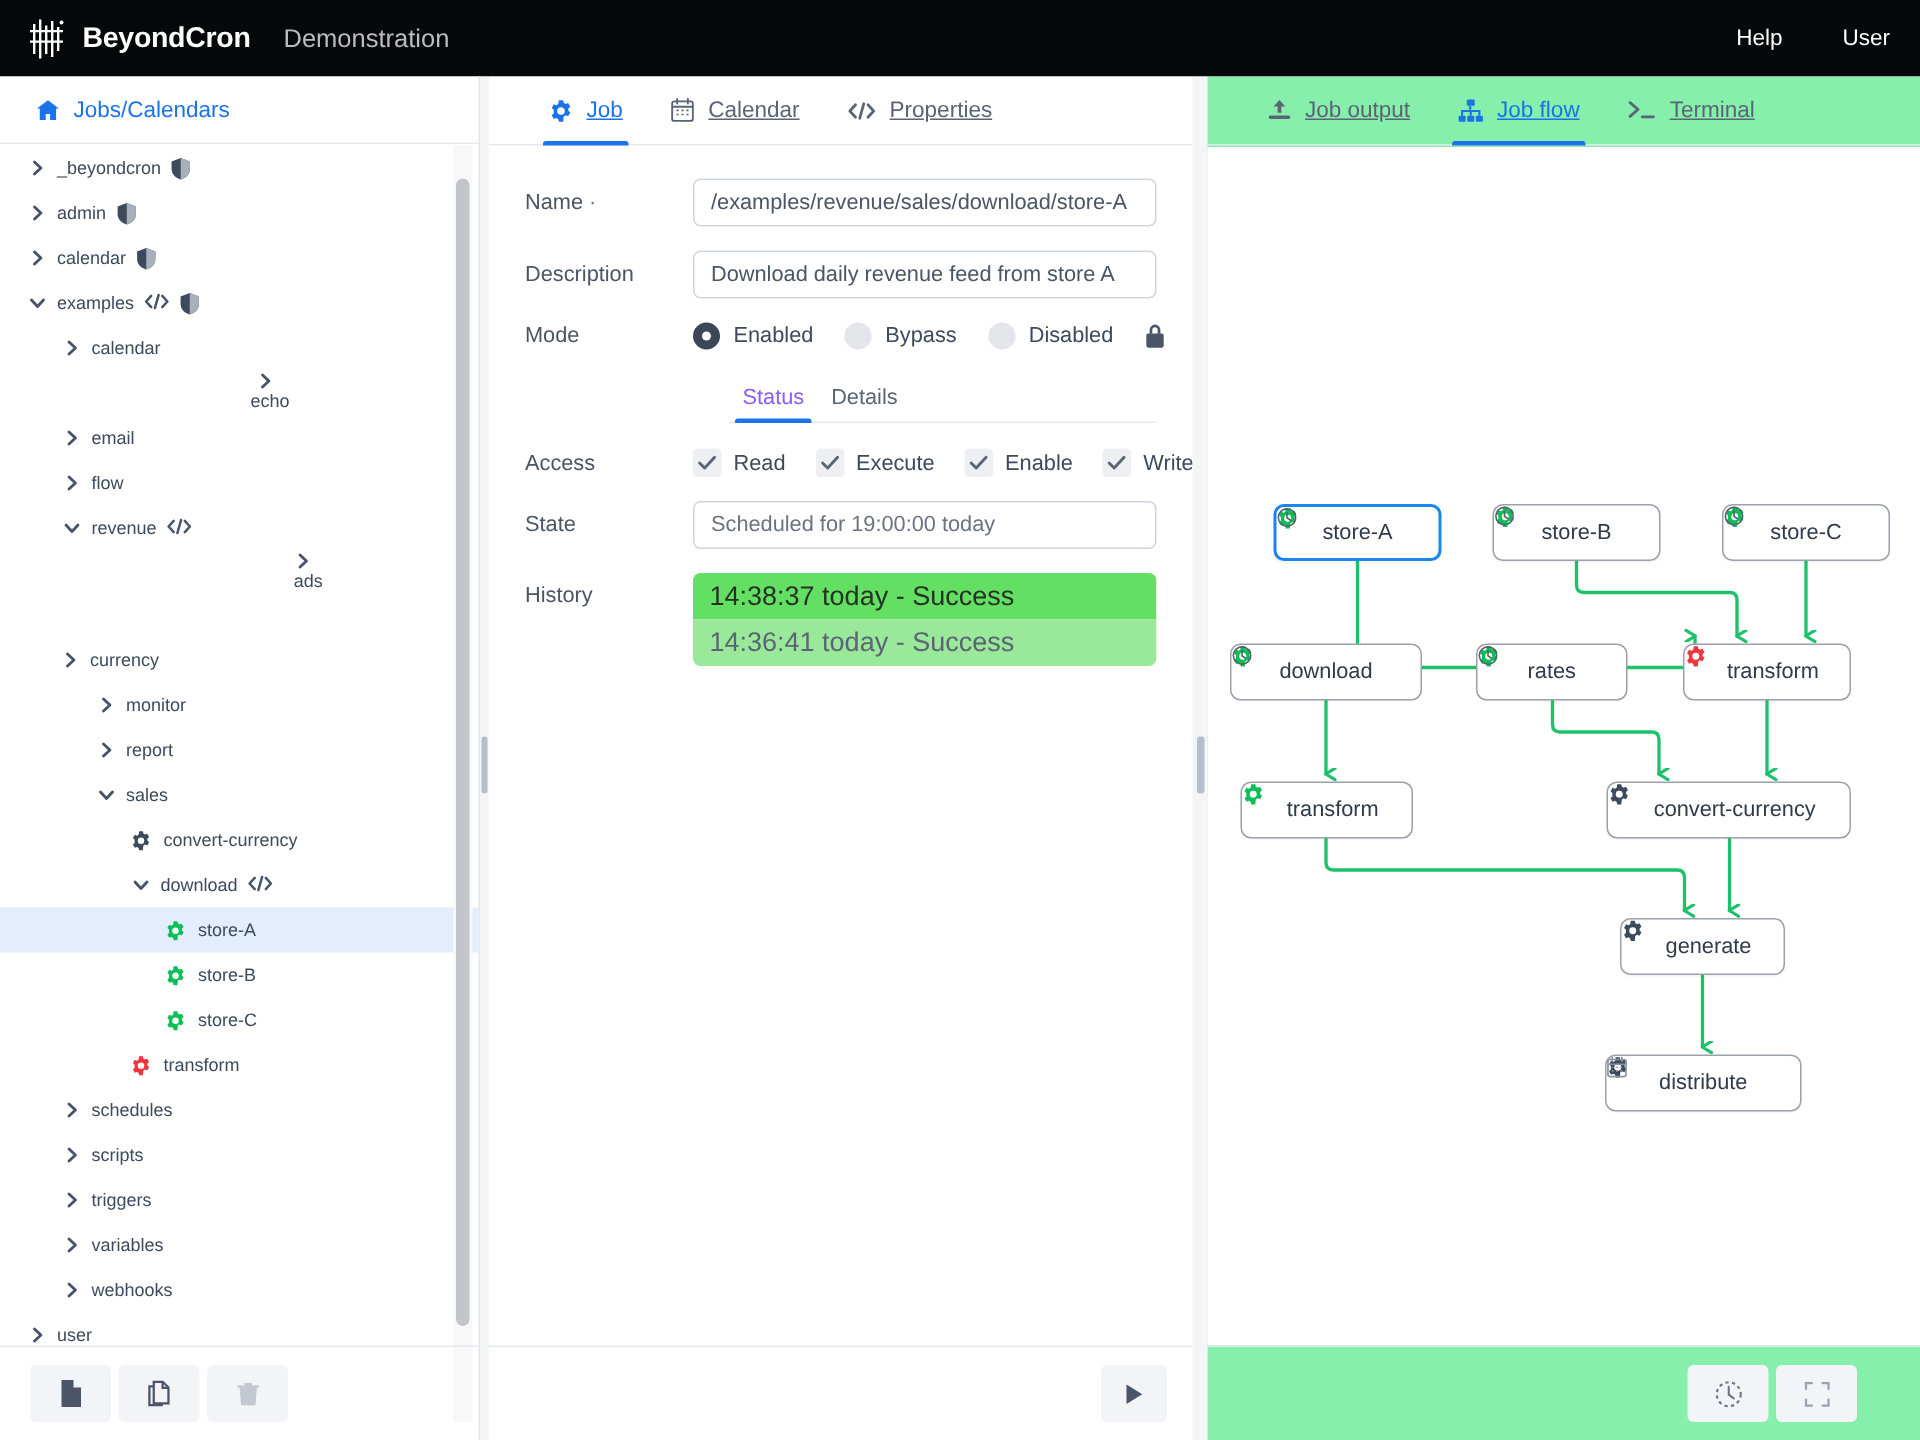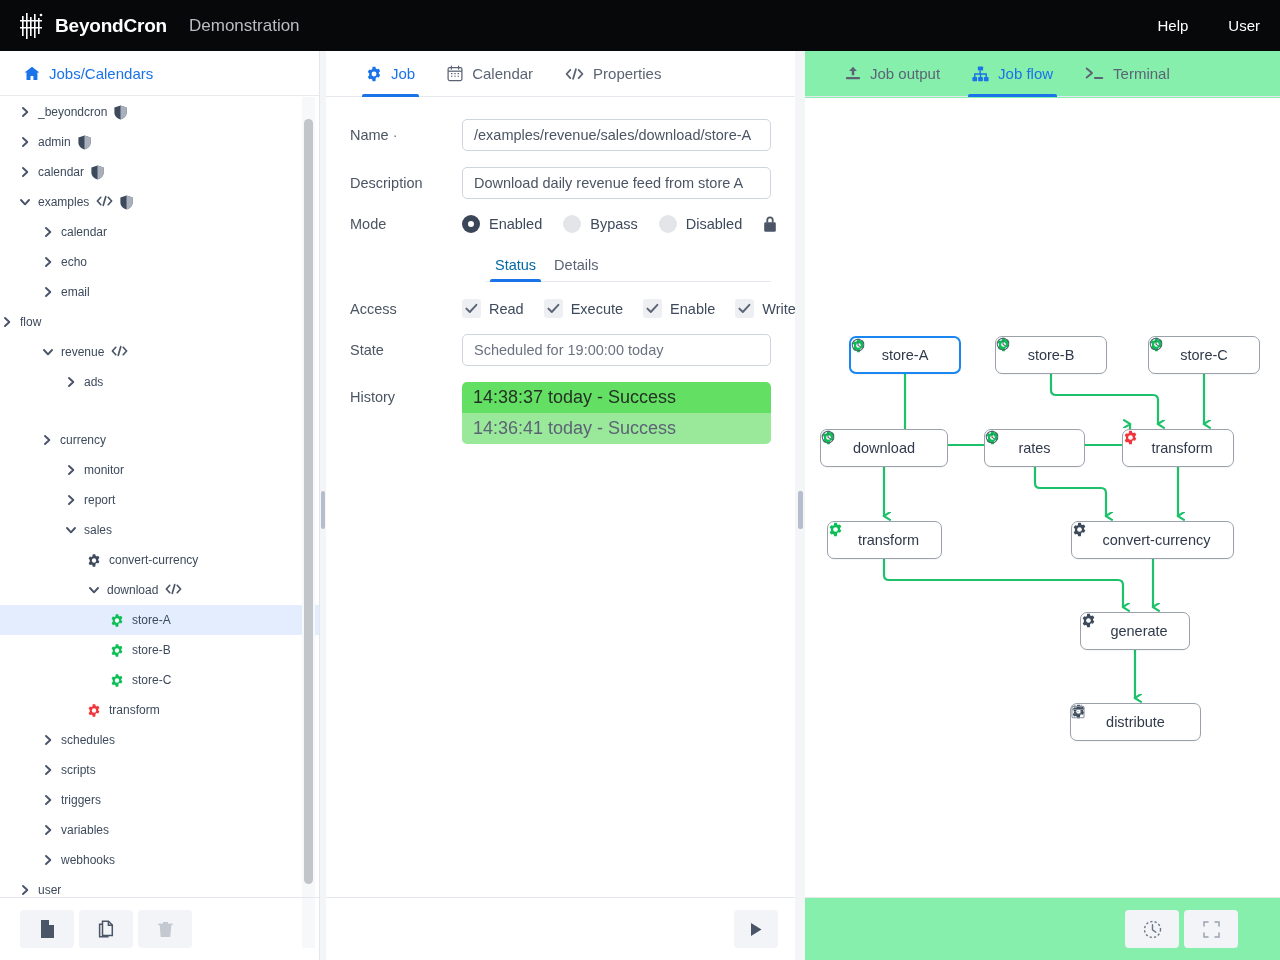--- a/index.html
+++ b/index.html
@@ -106,21 +106,21 @@
     display: flex; align-items: center; justify-content: center; cursor: pointer;
   }
 
   
   .tabbar {
     height: 46px; display: flex; align-items: center; gap: 0px;
     border-bottom: 1px solid #e5e8ec; padding-left: 24px;
   }
   .tab {
     display: flex; align-items: center; gap: 9px; height: 46px; padding: 0 16px;
-    font-size: 15px; color: #5b6475; cursor: pointer; position: relative;
+    font-size: 15px; color: #5b6475; cursor: pointer; position: relative; text-decoration: underline;
   }
   .tab.active { color: #1a73e8; }
   .tab.active::after {
     content: ""; position: absolute; left: 12px; right: 12px; bottom: 0;
     height: 3px; background: #1a73e8; border-radius: 2px 2px 0 0;
   }
   .tab .ticon { display: flex; align-items: center; }
 
   
   #form { padding: 22px 24px 0 24px; }
@@ -149,21 +149,21 @@
 
   
   #subtabs {
     margin: 6px 0 0 136px; display: flex; align-items: flex-end; gap: 0;
     border-bottom: 1px solid #e5e8ec; height: 33px;
   }
   .subtab {
     font-size: 14.5px; color: #5b6475; padding: 0 9px 8px 9px; cursor: pointer;
     position: relative;
   }
-  .subtab.active { color: #0369a1; }
+  .subtab.active { color: #8b5cf6; }
   .subtab.active::after {
     content:""; position:absolute; left: 4px; right: 4px; bottom: -1px;
     height: 3px; background: #1a73e8; border-radius: 2px 2px 0 0;
   }
 
   
   .checkrow { display: flex; align-items: center; flex: 1; }
   .chk { display: flex; align-items: center; gap: 8px; margin-right: 20px;
          font-size: 14.5px; color: #3d4a5c; cursor: pointer; }
   .cbox {
@@ -318,58 +318,58 @@
           </span>
         </div>
         <div class="tnode" style="padding-left: 41px;">
           <span class="caret">
             <svg width="12" height="12" viewBox="0 0 12 12" fill="none" stroke="#48536a" stroke-width="1.9" stroke-linecap="round" stroke-linejoin="round">
               <path d="M4 2 L8.3 6 L4 10"></path>
             </svg>
           </span>
           <span>calendar</span>
         </div>
+        <div class="tnode" style="padding-left: 41px; flex-direction: column;">
+          <span class="caret">
+            <svg width="12" height="12" viewBox="0 0 12 12" fill="none" stroke="#48536a" stroke-width="1.9" stroke-linecap="round" stroke-linejoin="round">
+              <path d="M4 2 L8.3 6 L4 10"></path>
+            </svg>
+          </span>
+          <span>echo</span>
+        </div>
         <div class="tnode" style="padding-left: 41px;">
           <span class="caret">
             <svg width="12" height="12" viewBox="0 0 12 12" fill="none" stroke="#48536a" stroke-width="1.9" stroke-linecap="round" stroke-linejoin="round">
               <path d="M4 2 L8.3 6 L4 10"></path>
             </svg>
           </span>
-          <span>echo</span>
+          <span>email</span>
         </div>
         <div class="tnode" style="padding-left: 41px;">
-          <span class="caret">
-            <svg width="12" height="12" viewBox="0 0 12 12" fill="none" stroke="#48536a" stroke-width="1.9" stroke-linecap="round" stroke-linejoin="round">
-              <path d="M4 2 L8.3 6 L4 10"></path>
-            </svg>
-          </span>
-          <span>email</span>
-        </div>
-        <div class="tnode" style="">
           <span class="caret">
             <svg width="12" height="12" viewBox="0 0 12 12" fill="none" stroke="#48536a" stroke-width="1.9" stroke-linecap="round" stroke-linejoin="round">
               <path d="M4 2 L8.3 6 L4 10"></path>
             </svg>
           </span>
           <span>flow</span>
         </div>
         <div class="tnode" style="padding-left: 41px;">
           <span class="caret">
             <svg width="12" height="12" viewBox="0 0 12 12" fill="none" stroke="#48536a" stroke-width="1.9" stroke-linecap="round" stroke-linejoin="round">
               <path d="M2 4 L6 8.3 L10 4"></path>
             </svg>
           </span>
           <span>revenue</span>
           <span class="badge-code"><svg width="17" height="12" viewBox="0 0 22 14" fill="none" stroke="#4a5568" stroke-width="2.2" stroke-linecap="round" stroke-linejoin="round" style="vertical-align:-1px">
               <path d="M6.2 2.2 L1.8 7 L6.2 11.8"></path>
               <path d="M15.8 2.2 L20.2 7 L15.8 11.8"></path>
               <path d="M12.6 1.4 L9.4 12.6"></path>
             </svg></span>
         </div>
-        <div class="tnode" style="padding-left: 64px;">
+        <div class="tnode" style="padding-left: 92px; flex-direction: column;">
           <span class="caret">
             <svg width="12" height="12" viewBox="0 0 12 12" fill="none" stroke="#48536a" stroke-width="1.9" stroke-linecap="round" stroke-linejoin="round">
               <path d="M4 2 L8.3 6 L4 10"></path>
             </svg>
           </span>
           <span>ads</span>
         </div>
         <div class="tnode" style="padding-left: 40px; margin-top: 28px;">
           <span class="caret">
             <svg width="12" height="12" viewBox="0 0 12 12" fill="none" stroke="#48536a" stroke-width="1.9" stroke-linecap="round" stroke-linejoin="round">

